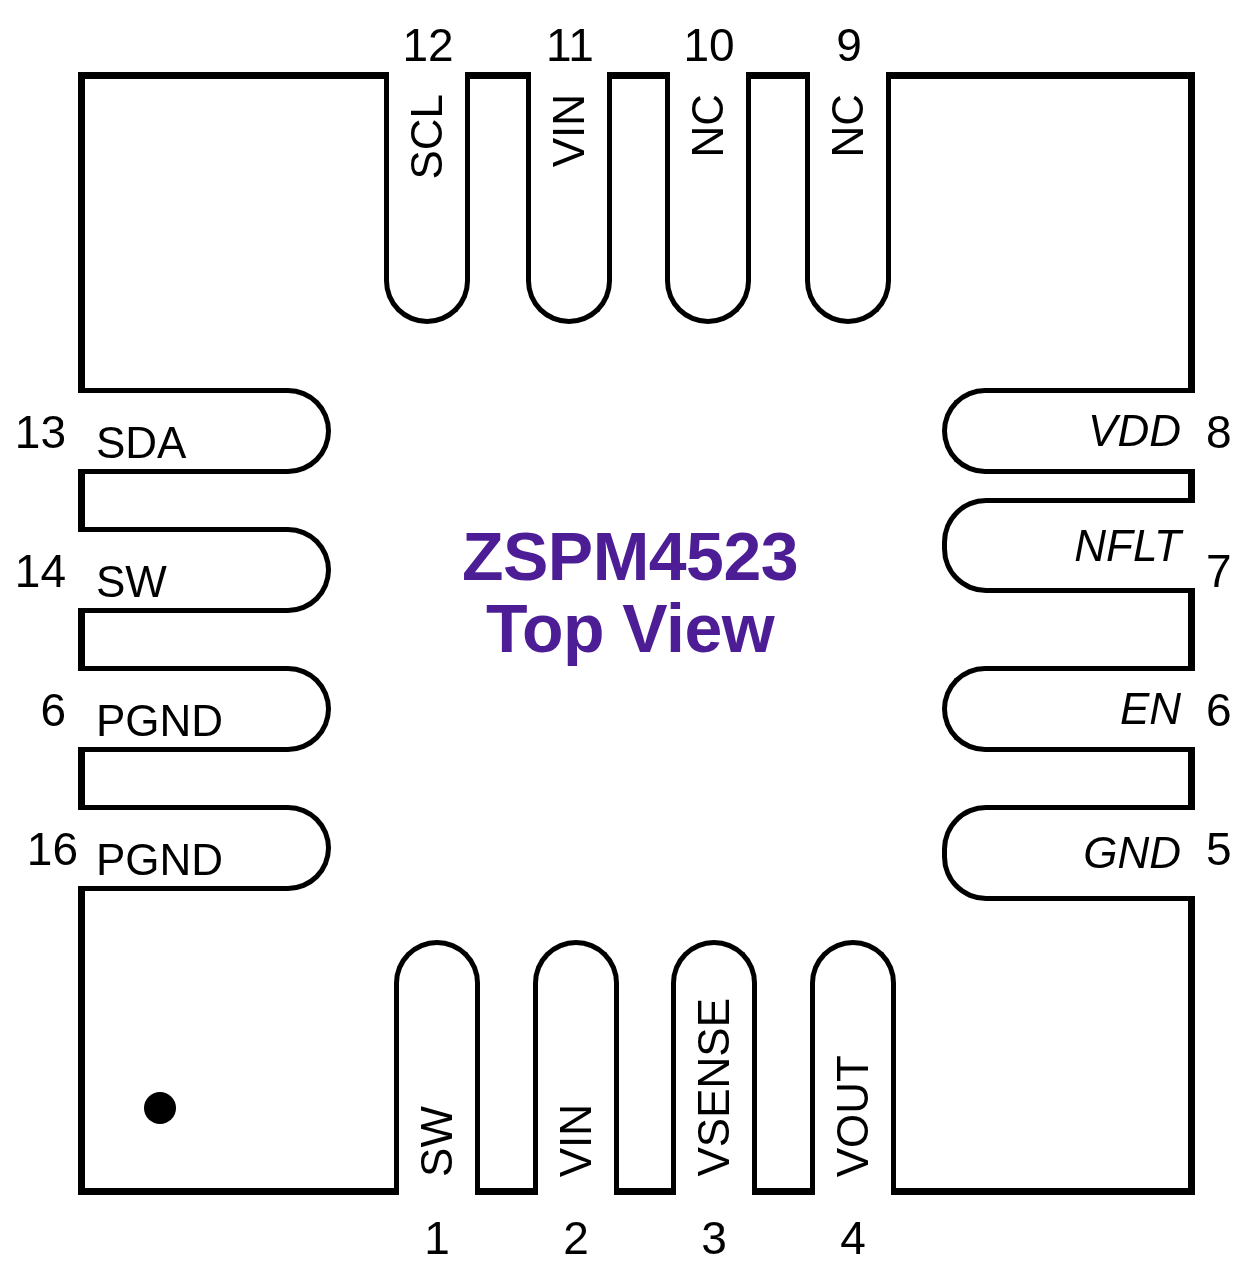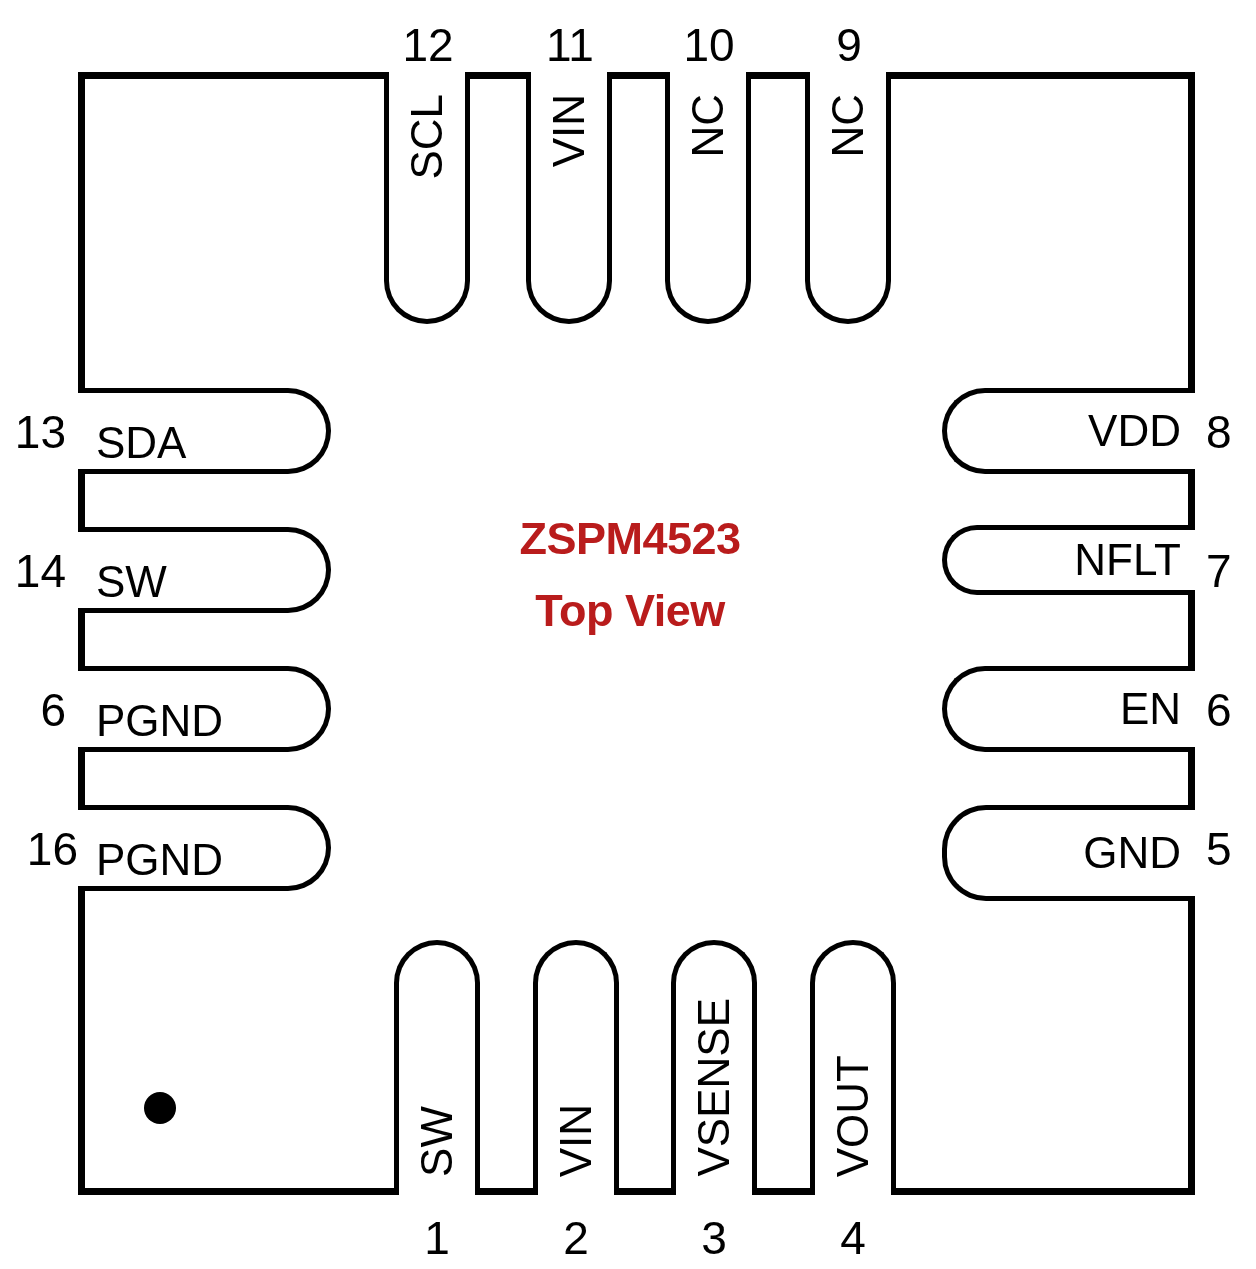--- a/index.html
+++ b/index.html
@@ -41,28 +41,28 @@
     width: 32px;
     height: 32px;
     border-radius: 50%;
     background: #000000;
   }
 
   
   .center-marking {
     position: absolute;
     left: 330px;
-    top: 503px;
+    top: 520px;
     width: 600px;
     text-align: center;
     font-weight: bold;
-    font-size: 45px;
+    font-size: 68px;
     line-height: 72px;
     letter-spacing: -0.5px;
-    color: #b91c1c;
+    color: #4c1d95;
   }
   .center-marking div { white-space: nowrap; }
 
   
   .pin {
     position: absolute;
     box-sizing: border-box;
     border: 5px solid #000000;
     background: #ffffff;
   }
@@ -79,20 +79,21 @@
   }
   
   .pin-left {
     border-left: none;
     border-radius: 0 44px 44px 0;
   }
   
   .pin-right {
     border-right: none;
     border-radius: 44px 0 0 44px;
+    font-style: italic;
   }
 
   
   .pin-label {
     position: absolute;
     font-size: 44px;
     line-height: 1;
     color: #000000;
     white-space: nowrap;
   }
@@ -174,21 +175,21 @@
   </div>
 
   <div class="pin-number pin-number-left" style="top:409px;">13</div>
   <div class="pin-number pin-number-left" style="top:548px;">14</div>
   <div class="pin-number pin-number-left" style="top:687px;">6</div>
   <div class="pin-number pin-number-left" style="top:826px;padding-left:12px;">16</div>
 
   <div class="pin pin-right" style="left:942px; top:388px; width:253px; height:86px;">
     <span class="pin-label pin-label-h pin-label-right">VDD</span>
   </div>
-  <div class="pin pin-right" style="left:942px; top:525px; width:253px; height:70px;">
+  <div class="pin pin-right" style="left:942px; top:498px; width:253px; height:95px;">
     <span class="pin-label pin-label-h pin-label-right">NFLT</span>
   </div>
   <div class="pin pin-right" style="left:942px; top:666px; width:253px; height:86px;text-align:center;">
     <span class="pin-label pin-label-h pin-label-right">EN</span>
   </div>
   <div class="pin pin-right" style="left:942px; top:805px; width:253px; height:96px;">
     <span class="pin-label pin-label-h pin-label-right">GND</span>
   </div>
 
   <div class="pin-number pin-number-right" style="top:409px;">8</div>

